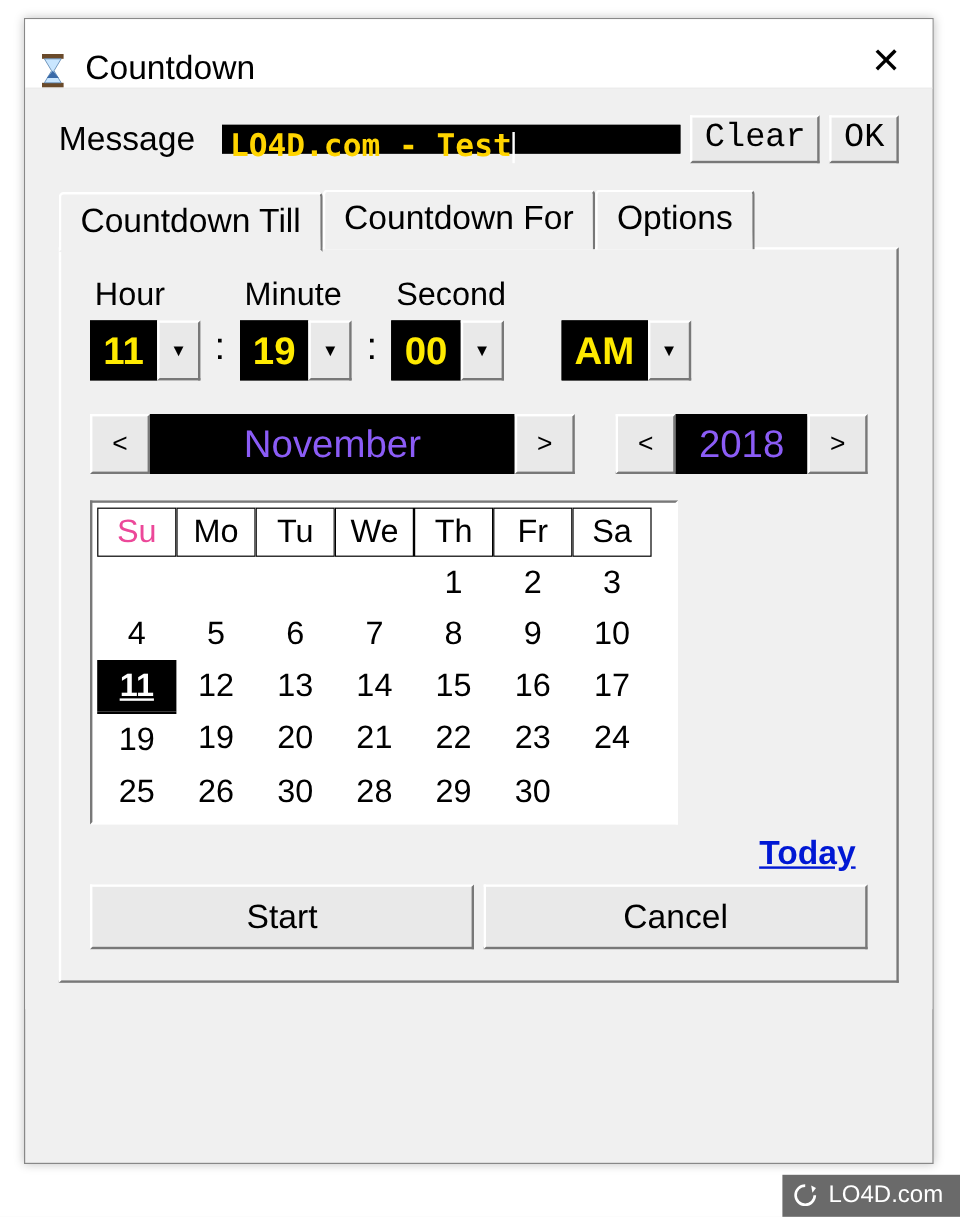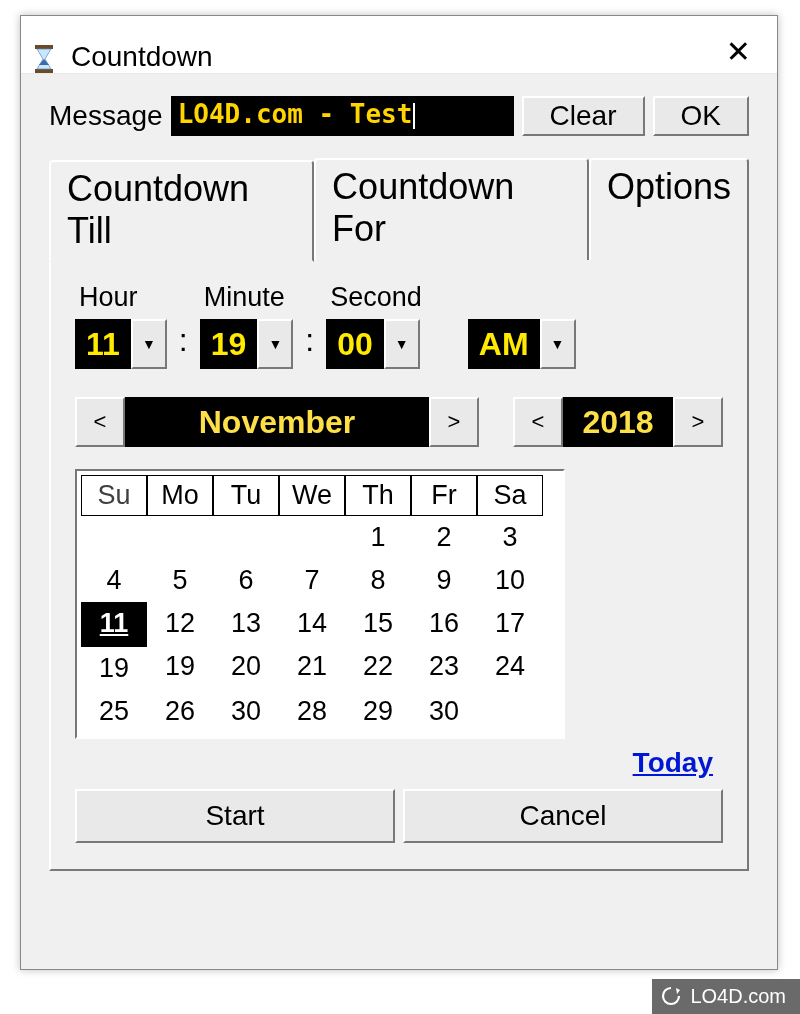--- a/index.html
+++ b/index.html
@@ -56,65 +56,67 @@
   margin-bottom: 22px;
 }
 .msg-label {
   font-size: 28px;
   color: #000;
 }
 .msg-input {
   flex: 1;
   background: #000;
   border: 1px solid #000;
-  height: 40px;
+  height: 24px;
   color: #ffd400;
   font-family: monospace;
   font-size: 26px;
   padding: 2px 6px;
   font-weight: bold;
+  margin-left: 14px;
 }
 .msg-input .caret {
   display:inline-block;
   width:2px;
   height:26px;
   background:#fff;
   vertical-align: middle;
   margin-left:1px;
 }
 .win-btn {
   background: #e9e9e9;
   border-top: 2px solid #fff;
   border-left: 2px solid #fff;
   border-right: 2px solid #787878;
   border-bottom: 2px solid #787878;
   font-size: 28px;
-  padding: 2px 26px;
+  padding: 2px 10px;
   color: #000;
   cursor: pointer;
   height: 40px;
   line-height: 32px;
+  font-family: Liberation Mono, monospace;
 }
 .tabs-wrap {
   position: relative;
 }
 .tab-strip {
   display: flex;
   position: relative;
   z-index: 2;
 }
 .tab {
   background: #f0f0f0;
   border-top: 2px solid #fff;
   border-left: 2px solid #fff;
   border-right: 2px solid #787878;
   border-top-left-radius: 4px;
   border-top-right-radius: 4px;
   padding: 6px 16px;
-  font-size: 36px;
+  font-size: 28px;
   cursor: pointer;
   position: relative;
   margin-right: 0px;
 }
 .tab.active {
   border-bottom: 2px solid #f0f0f0;
   z-index: 3;
   top: 2px;
   padding-bottom: 8px;
 }
@@ -183,22 +185,22 @@
   border-top: 2px solid #fff;
   border-left: 2px solid #fff;
   border-right: 2px solid #787878;
   border-bottom: 2px solid #787878;
   display:flex;align-items:center;justify-content:center;
   font-size:22px;
   cursor:pointer;
 }
 .month-disp, .year-disp {
   background:#000;
-  color:#fde047;
-  font-weight:bold;
+  color:#8b5cf6;
+  font-weight:normal;
   font-size: 32px;
   height:50px;
   display:flex;align-items:center;justify-content:center;
   padding: 0 18px;
 }
 .month-disp { flex:1; min-width:200px;}
 .year-disp { min-width: 110px;}
 .gap { width: 34px;}
 .calendar {
   background: #fff;
@@ -214,21 +216,21 @@
   display: grid;
   grid-template-columns: repeat(7, 66px);
 }
 .cal-head {
   border: 1px solid #000;
   text-align:center;
   font-size: 27px;
   padding: 4px 0;
   background:#fff;
 }
-.cal-head.sun { color: #404040;}
+.cal-head.sun { color: #ec4899;}
 .cal-day {
   text-align:center;
   font-size: 27px;
   padding: 6px 0;
   cursor:pointer;
 }
 .cal-day.selected {
   background:#000;
   color:#fff;
   text-decoration: underline;

